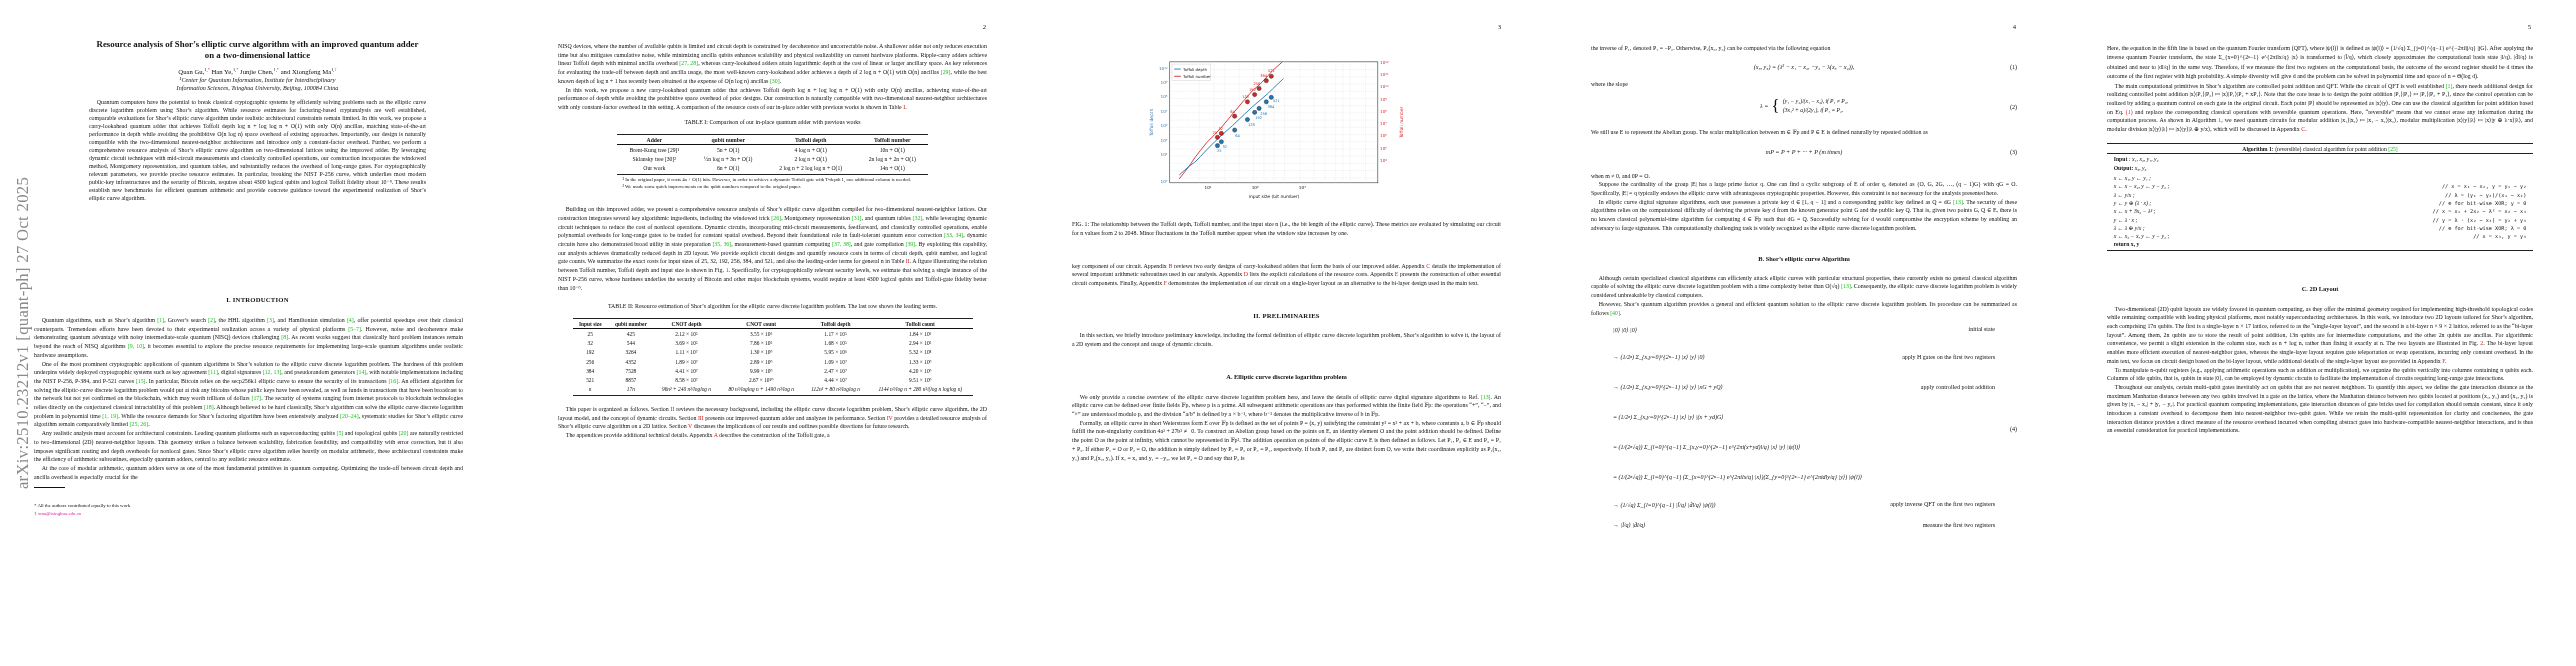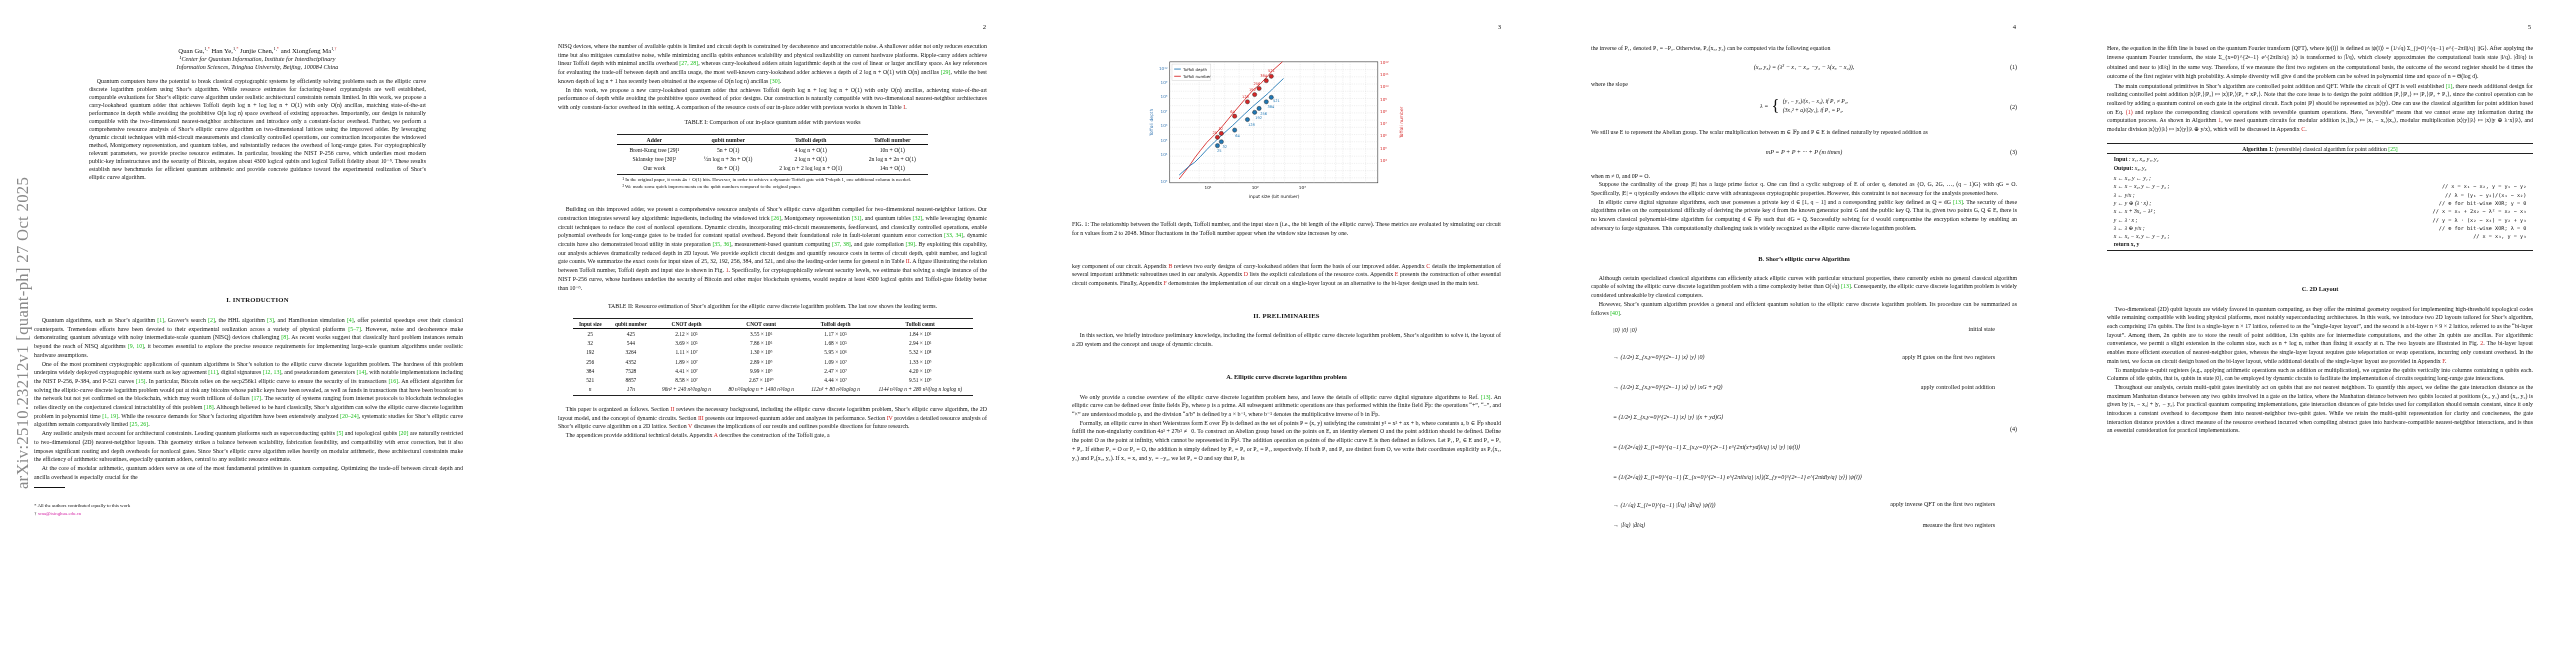--- a/index.html
+++ b/index.html
@@ -52,20 +52,24 @@
 </style>
 </head>
 <body>
 
 <div class="strip">
 
   <div class="page">
     <div class="arxiv">arXiv:2510.23212v1  [quant-ph]  27 Oct 2025</div>
 
     <div class="pad" style="top:39px;">
+      <div class="title">
+        <div>Resource analysis of Shor’s elliptic curve algorithm with an improved quantum adder</div>
+        <div>on a two-dimensional lattice</div>
+      </div>
       <div class="authors">
         <span><span>Quan Gu,</span><sup>1,</sup><sup class="sup-red">*</sup></span>
         <span><span>Han Ye,</span><sup>1,</sup><sup class="sup-red">*</sup></span>
         <span><span>Junjie Chen,</span><sup>1,</sup><sup class="sup-red">*</sup></span>
         <span><span>and Xiongfeng Ma</span><sup>1,</sup><sup class="sup-red">†</sup></span>
       </div>
       <div class="affil">
         <div>¹Center for Quantum Information, Institute for Interdisciplinary</div>
         <div>Information Sciences, Tsinghua University, Beijing, 100084 China</div>
       </div>

